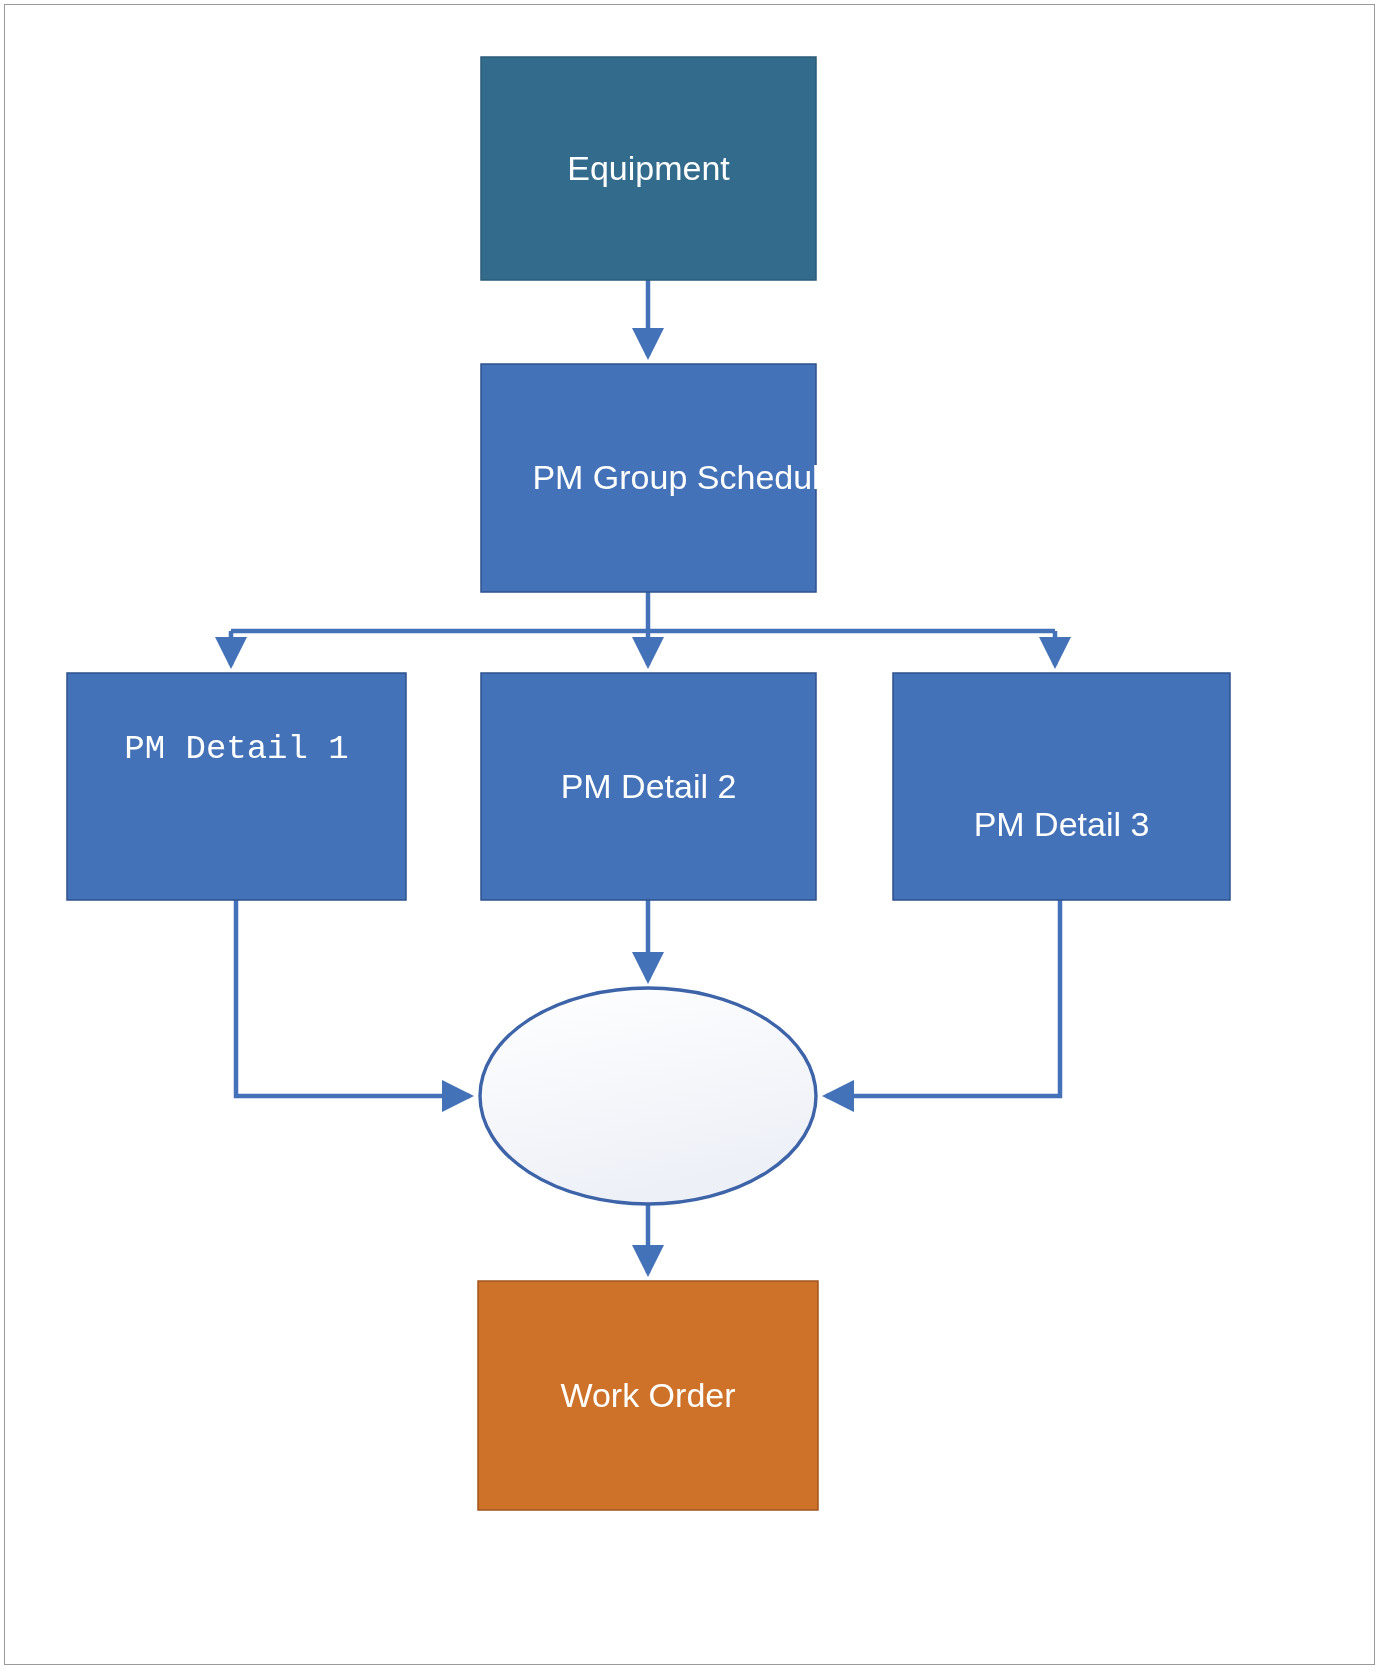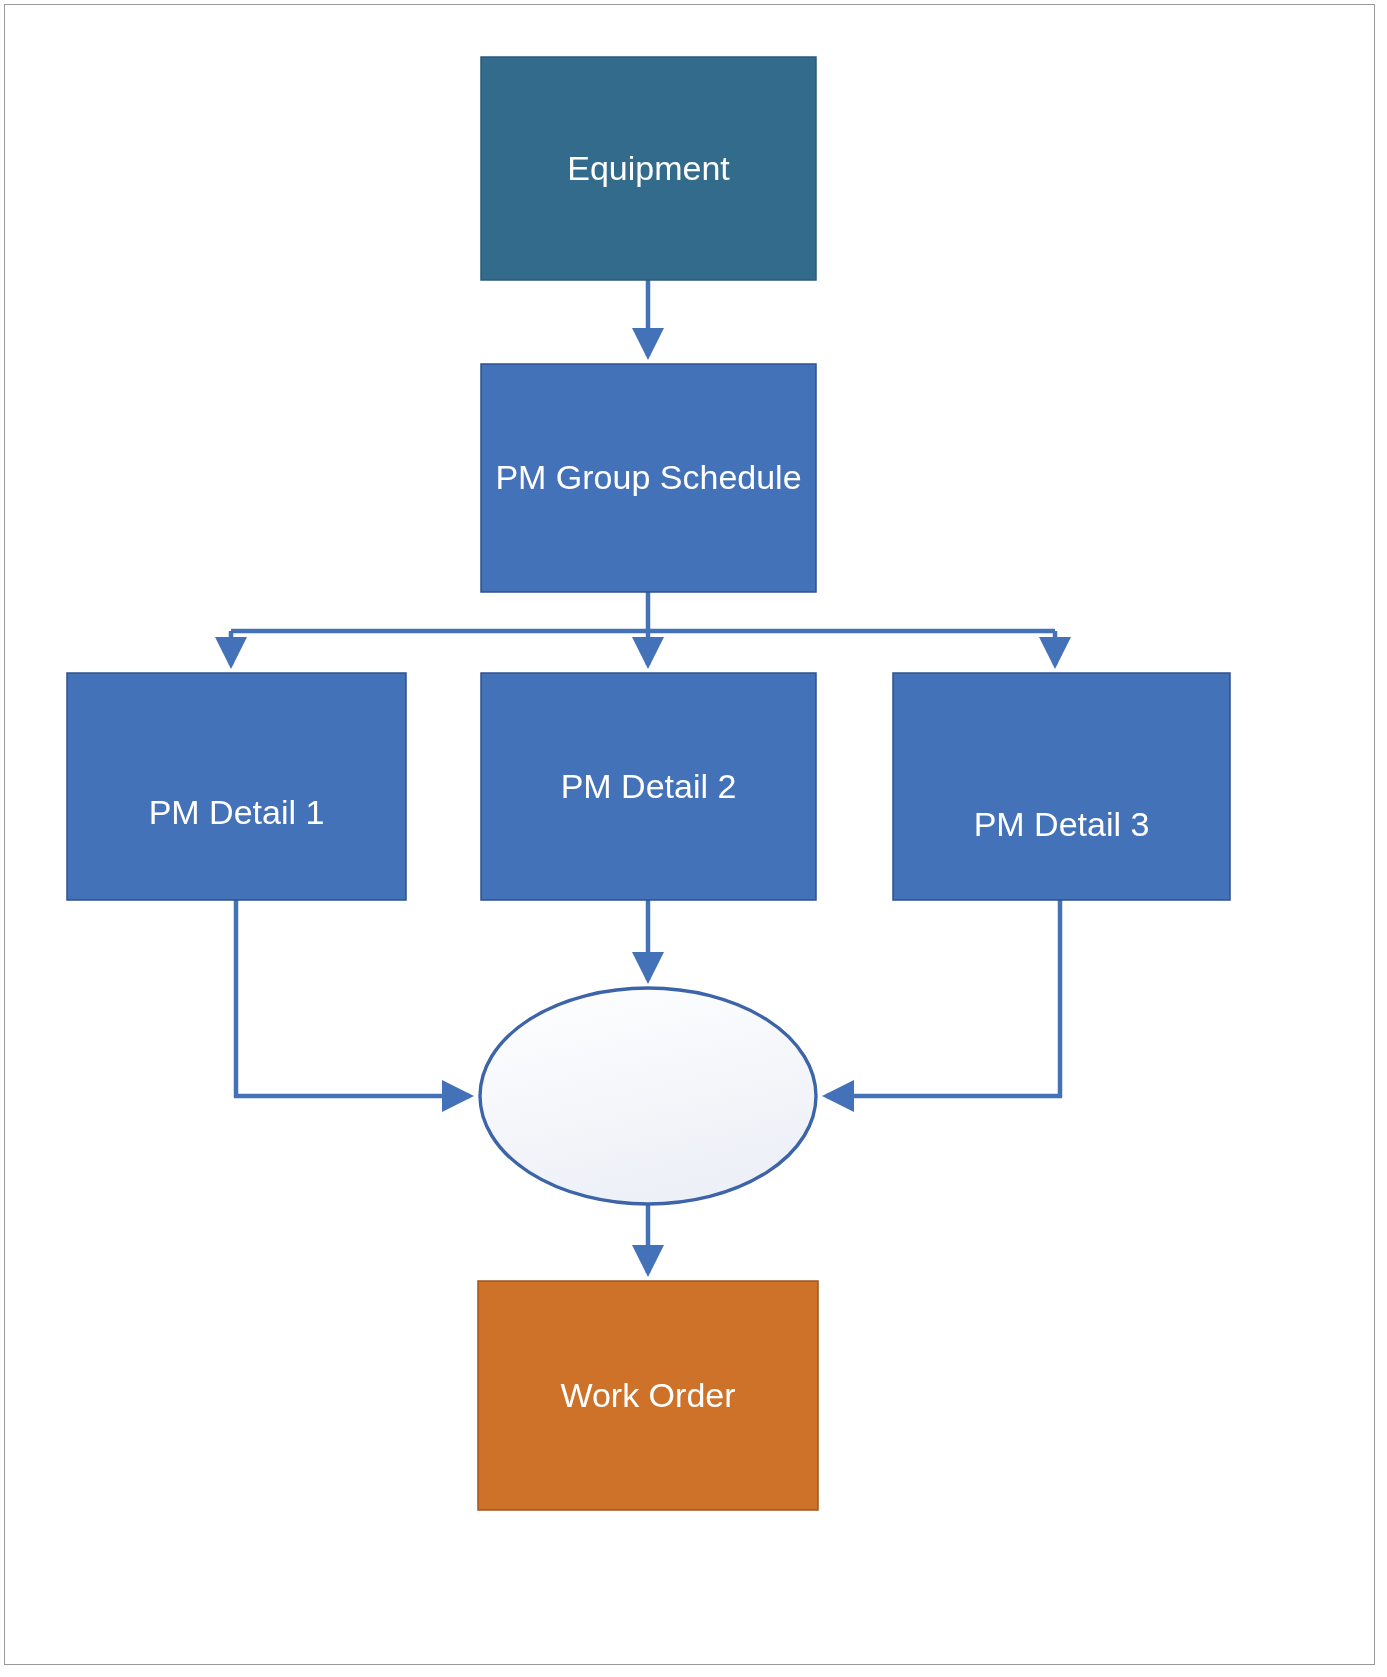--- a/index.html
+++ b/index.html
@@ -106,23 +106,23 @@
 
     <rect x="893" y="673" width="337" height="227" fill="#4472B8" stroke="#2F528F" stroke-width="1.5"></rect>
 
     <ellipse cx="648" cy="1096" rx="168" ry="108" fill="url(#ellipseGrad)" stroke="#3D63A8" stroke-width="3.4"></ellipse>
 
     <rect x="478" y="1281" width="340" height="229" fill="#CE7229" stroke="#9E561F" stroke-width="1.5"></rect>
   </svg>
 
   <div class="node-label box-label" style="left:481px; top:57px; width:335px; height:223px;">Equipment</div>
 
-  <div class="node-label box-label" style="left:481px; top:364px; width:335px; height:228px;">PM Group Schedule</div>
+  <div class="node-label box-label" style="left:481px; top:364px; width:335px; height:228px;padding-left:37px;">PM Group Schedule</div>
 
-  <div class="node-label box-label" style="left:67px; top:699px; width:339px; height:227px;">PM Detail 1</div>
+  <div class="node-label box-label" style="left:67px; top:636px; width:339px; height:227px;font-family:Liberation Mono, monospace;">PM Detail 1</div>
 
   <div class="node-label box-label" style="left:481px; top:673px; width:335px; height:227px;">PM Detail 2</div>
 
   <div class="node-label box-label" style="left:893px; top:673px; width:337px; height:227px;margin-top:38px;">PM Detail 3</div>
 
 
   <div class="node-label box-label" style="left:478px; top:1281px; width:340px; height:229px;">Work Order</div>
 
 </div>
 

